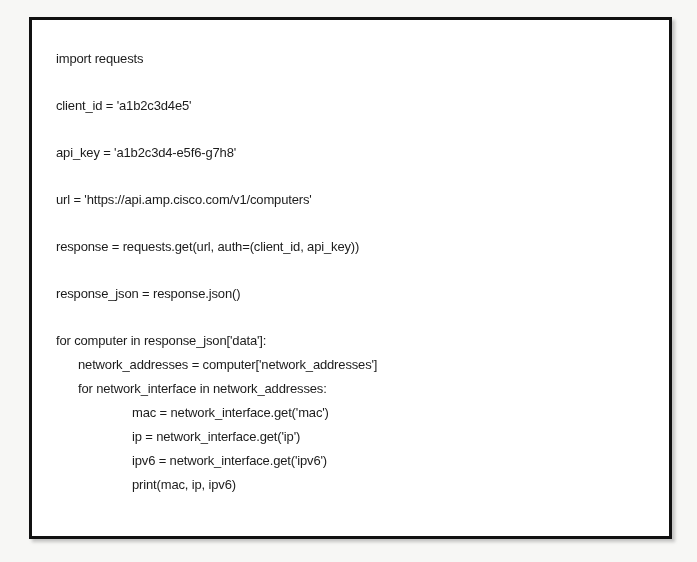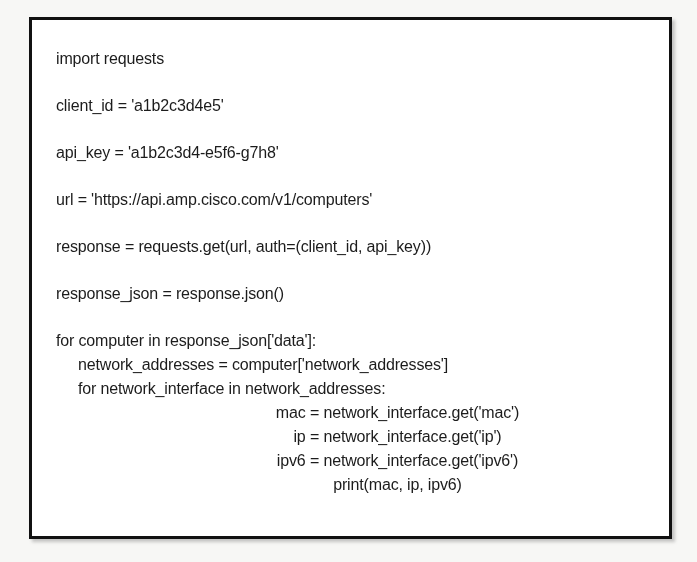--- a/index.html
+++ b/index.html
@@ -38,34 +38,34 @@
   #code-block {
     position: absolute;
     left: 24px;
     top: 14px;
     right: 6px;
   }
 
   .code-line {
     color: #1c1c1c;
     font-family: "Liberation Sans", sans-serif;
-    font-size: 16px;
+    font-size: 13px;
     line-height: 24px;
     letter-spacing: -0.15px;
     white-space: pre;
     text-rendering: optimizeLegibility;
   }
 
   
   .spaced {
     margin-bottom: 23px;
   }
 
   .indent-1 { padding-left: 22px; }
-  .indent-2 { padding-left: 76px; text-align: center; }
+  .indent-2 { padding-left: 76px; }
 </style>
 </head>
 <body style="background: rgb(247, 247, 245);">
 
 <div id="canvas" style="background: rgb(247, 247, 245);">
   <div id="code-frame" style="background: rgb(255, 255, 255); border-color: rgb(17, 17, 17);">
     <pre id="code-block"><div class="code-line spaced" style="color: rgb(28, 28, 28);">import requests</div><div class="code-line spaced" style="color: rgb(28, 28, 28);">client_id = 'a1b2c3d4e5'</div><div class="code-line spaced" style="color: rgb(28, 28, 28);">api_key = 'a1b2c3d4-e5f6-g7h8'</div><div class="code-line spaced" style="color: rgb(28, 28, 28);">url = 'https://api.amp.cisco.com/v1/computers'</div><div class="code-line spaced" style="color: rgb(28, 28, 28);">response = requests.get(url, auth=(client_id, api_key))</div><div class="code-line spaced" style="color: rgb(28, 28, 28);">response_json = response.json()</div><div class="code-line" style="color: rgb(28, 28, 28);">for computer in response_json['data']:</div><div class="code-line indent-1" style="color: rgb(28, 28, 28);">network_addresses = computer['network_addresses']</div><div class="code-line indent-1" style="color: rgb(28, 28, 28);">for network_interface in network_addresses:</div><div class="code-line indent-2" style="color: rgb(28, 28, 28);">mac = network_interface.get('mac')</div><div class="code-line indent-2" style="color: rgb(28, 28, 28);">ip = network_interface.get('ip')</div><div class="code-line indent-2" style="color: rgb(28, 28, 28);">ipv6 = network_interface.get('ipv6')</div><div class="code-line indent-2" style="color: rgb(28, 28, 28);">print(mac, ip, ipv6)</div></pre>
   </div>
 </div>
 

